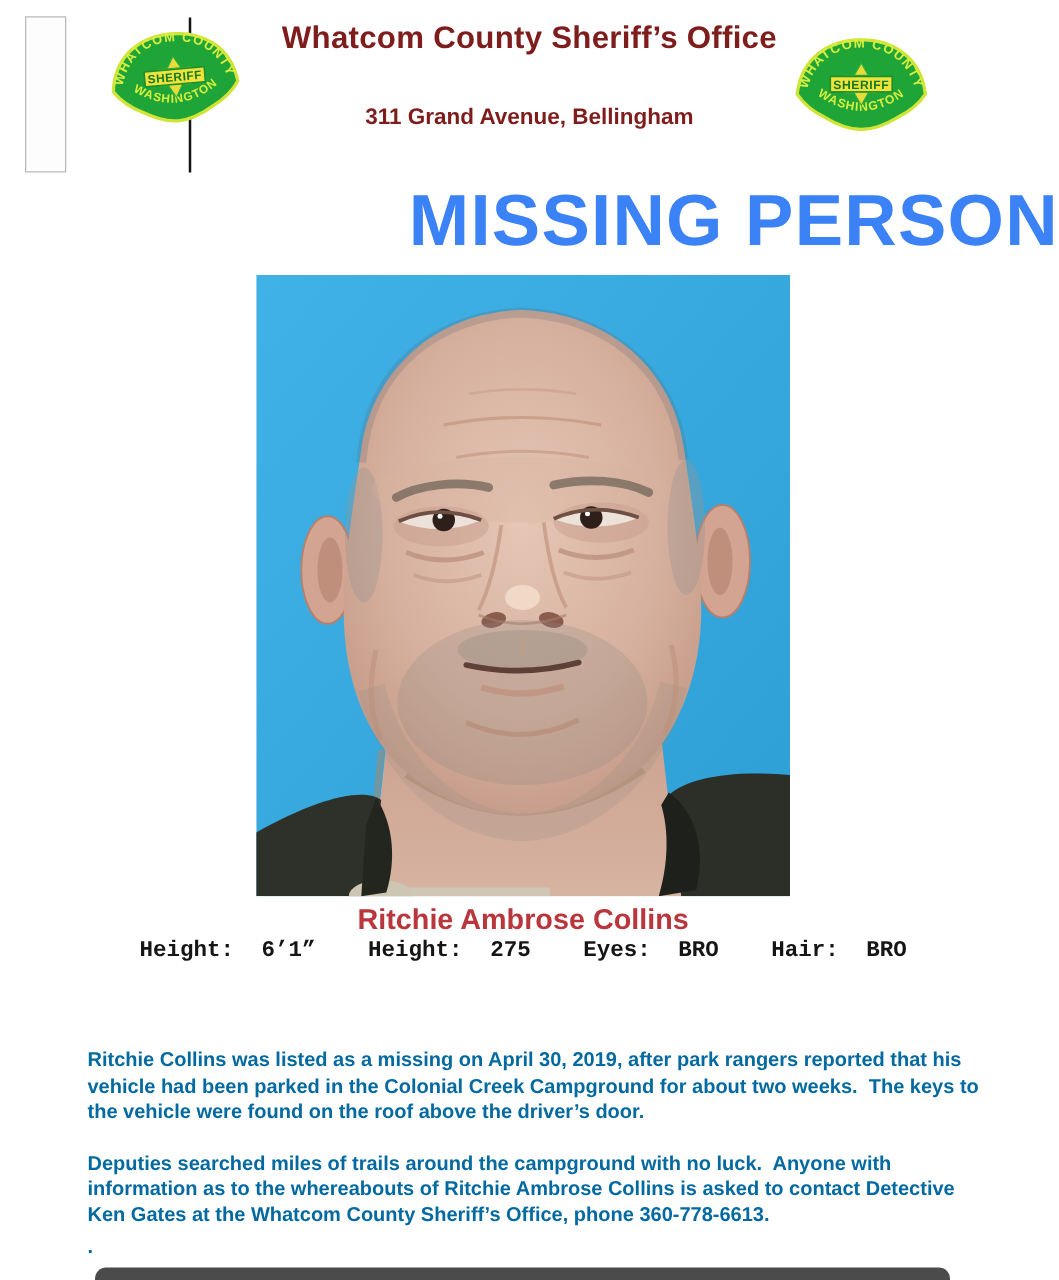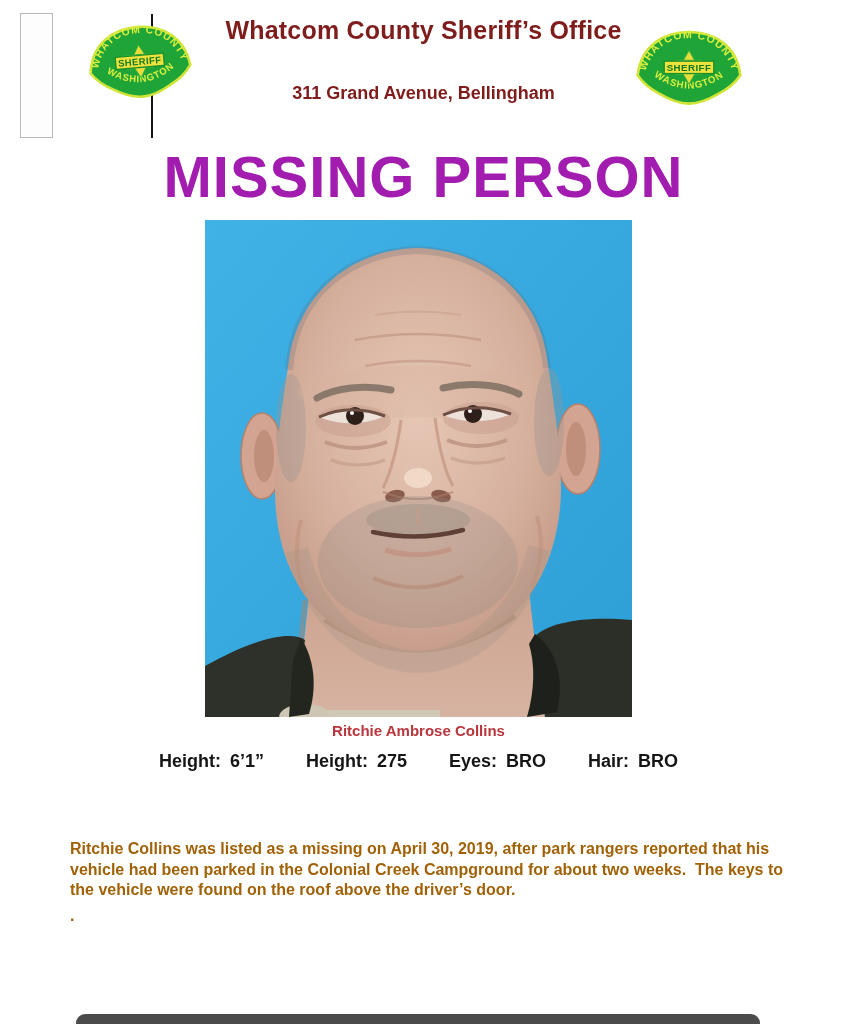--- a/index.html
+++ b/index.html
@@ -24,38 +24,38 @@
   .badge-left { left:84px; top:18px; width:112px; height:92px; transform:rotate(-5deg); }
   .badge-right { left:630px; top:24px; width:118px; height:92px; }
   .badge svg { width:100%; height:100%; display:block; }
 
   
   .header-block { position:absolute; left:0; right:0; top:14px; text-align:center; color:#7f1d1d; }
   .agency-name { font-size:25px; font-weight:600; line-height:32px; letter-spacing:0.2px; }
   .agency-line { font-size:18px; font-weight:600; line-height:23px; }
 
   
-  .alert-title { position:absolute; left:0; right:0; top:144px; text-align:center;
-    font-size:58px; font-weight:600; letter-spacing:1px; color:#a21caf; line-height:66px; }
+  .alert-title { position:absolute; left:0; right:0; top:144px; text-align:right;
+    font-size:58px; font-weight:600; letter-spacing:1px; color:#3b82f6; line-height:66px; }
 
   
   .photo-wrap { position:absolute; left:205px; top:220px; width:427px; height:497px; }
   .photo-wrap svg { width:100%; height:100%; display:block; }
 
   
   .person-name { position:absolute; left:205px; top:722px; width:427px; text-align:center;
-    font-size:15px; font-weight:700; color:#b9363c; }
+    font-size:23px; font-weight:700; color:#b9363c; }
   .attr-row { position:absolute; left:105px; top:751px; width:627px;
     display:flex; justify-content:center; gap:42px;
     font-size:18px; font-weight:700; color:#151515; }
-  .attr { display:flex; gap:9px; }
+  .attr { display:flex; gap:22px;font-family:Liberation Mono, monospace; }
 
   
   .case-text { position:absolute; left:70px; top:803px; width:716px;
-    font-size:16px; font-weight:600; line-height:20.5px; color:#a16207; }
+    font-size:16px; font-weight:600; line-height:20.5px; color:#0369a1; }
   .case-paragraph + .case-paragraph { margin-top:21px; }
   .trailing-period { margin-top:5px; font-weight:600; }
 
   
   .bottom-bar { position:absolute; left:76px; top:1014px; width:684px; height:16px;
     background:#4b4b4b; border-radius:9px 9px 0 0; }
 </style>
 </head>
 <body>
 
@@ -216,16 +216,17 @@
     <span>BRO</span>
   </div>
   <div class="attr">
     <span>Hair:</span>
     <span>BRO</span>
   </div>
 </div>
 
 <div class="case-text">
   <p class="case-paragraph pre">Ritchie Collins was listed as a missing on April 30, 2019, after park rangers reported that his vehicle had been parked in the Colonial Creek Campground for about two weeks.  The keys to the vehicle were found on the roof above the driver’s door.</p>
+  <p class="case-paragraph pre">Deputies searched miles of trails around the campground with no luck.  Anyone with information as to the whereabouts of Ritchie Ambrose Collins is asked to contact Detective Ken Gates at the Whatcom County Sheriff’s Office, phone 360-778-6613.</p>
   <p class="trailing-period">.</p>
 </div>
 
 <div class="bottom-bar"></div>
 
 </body></html>

